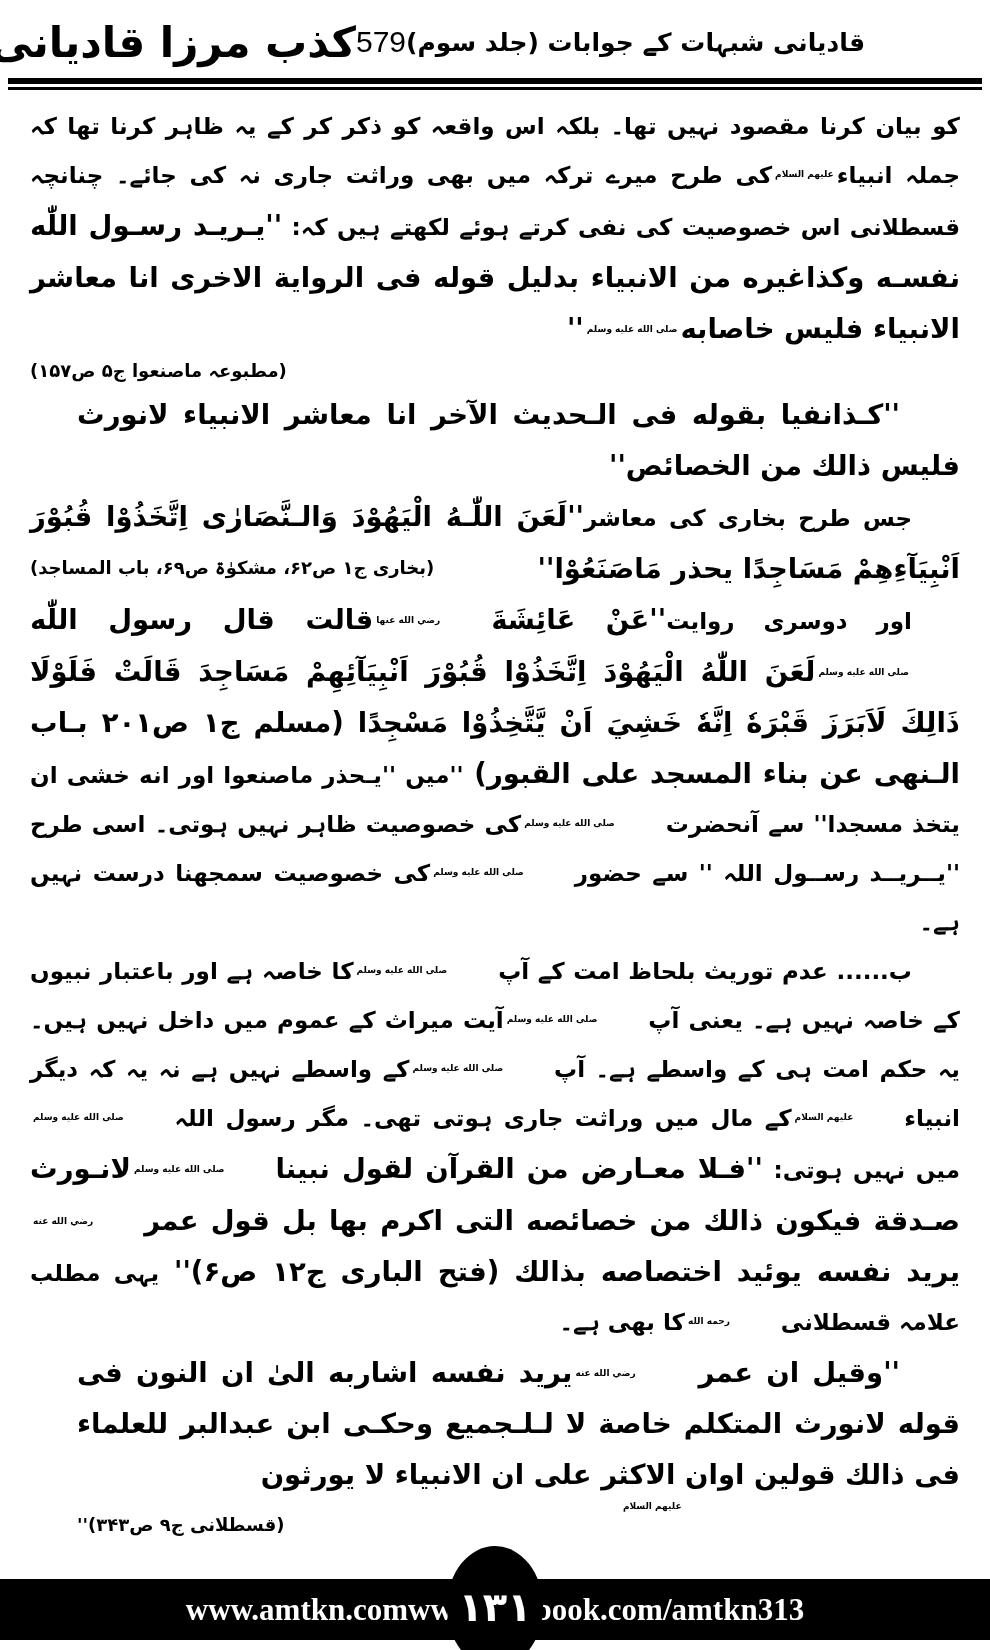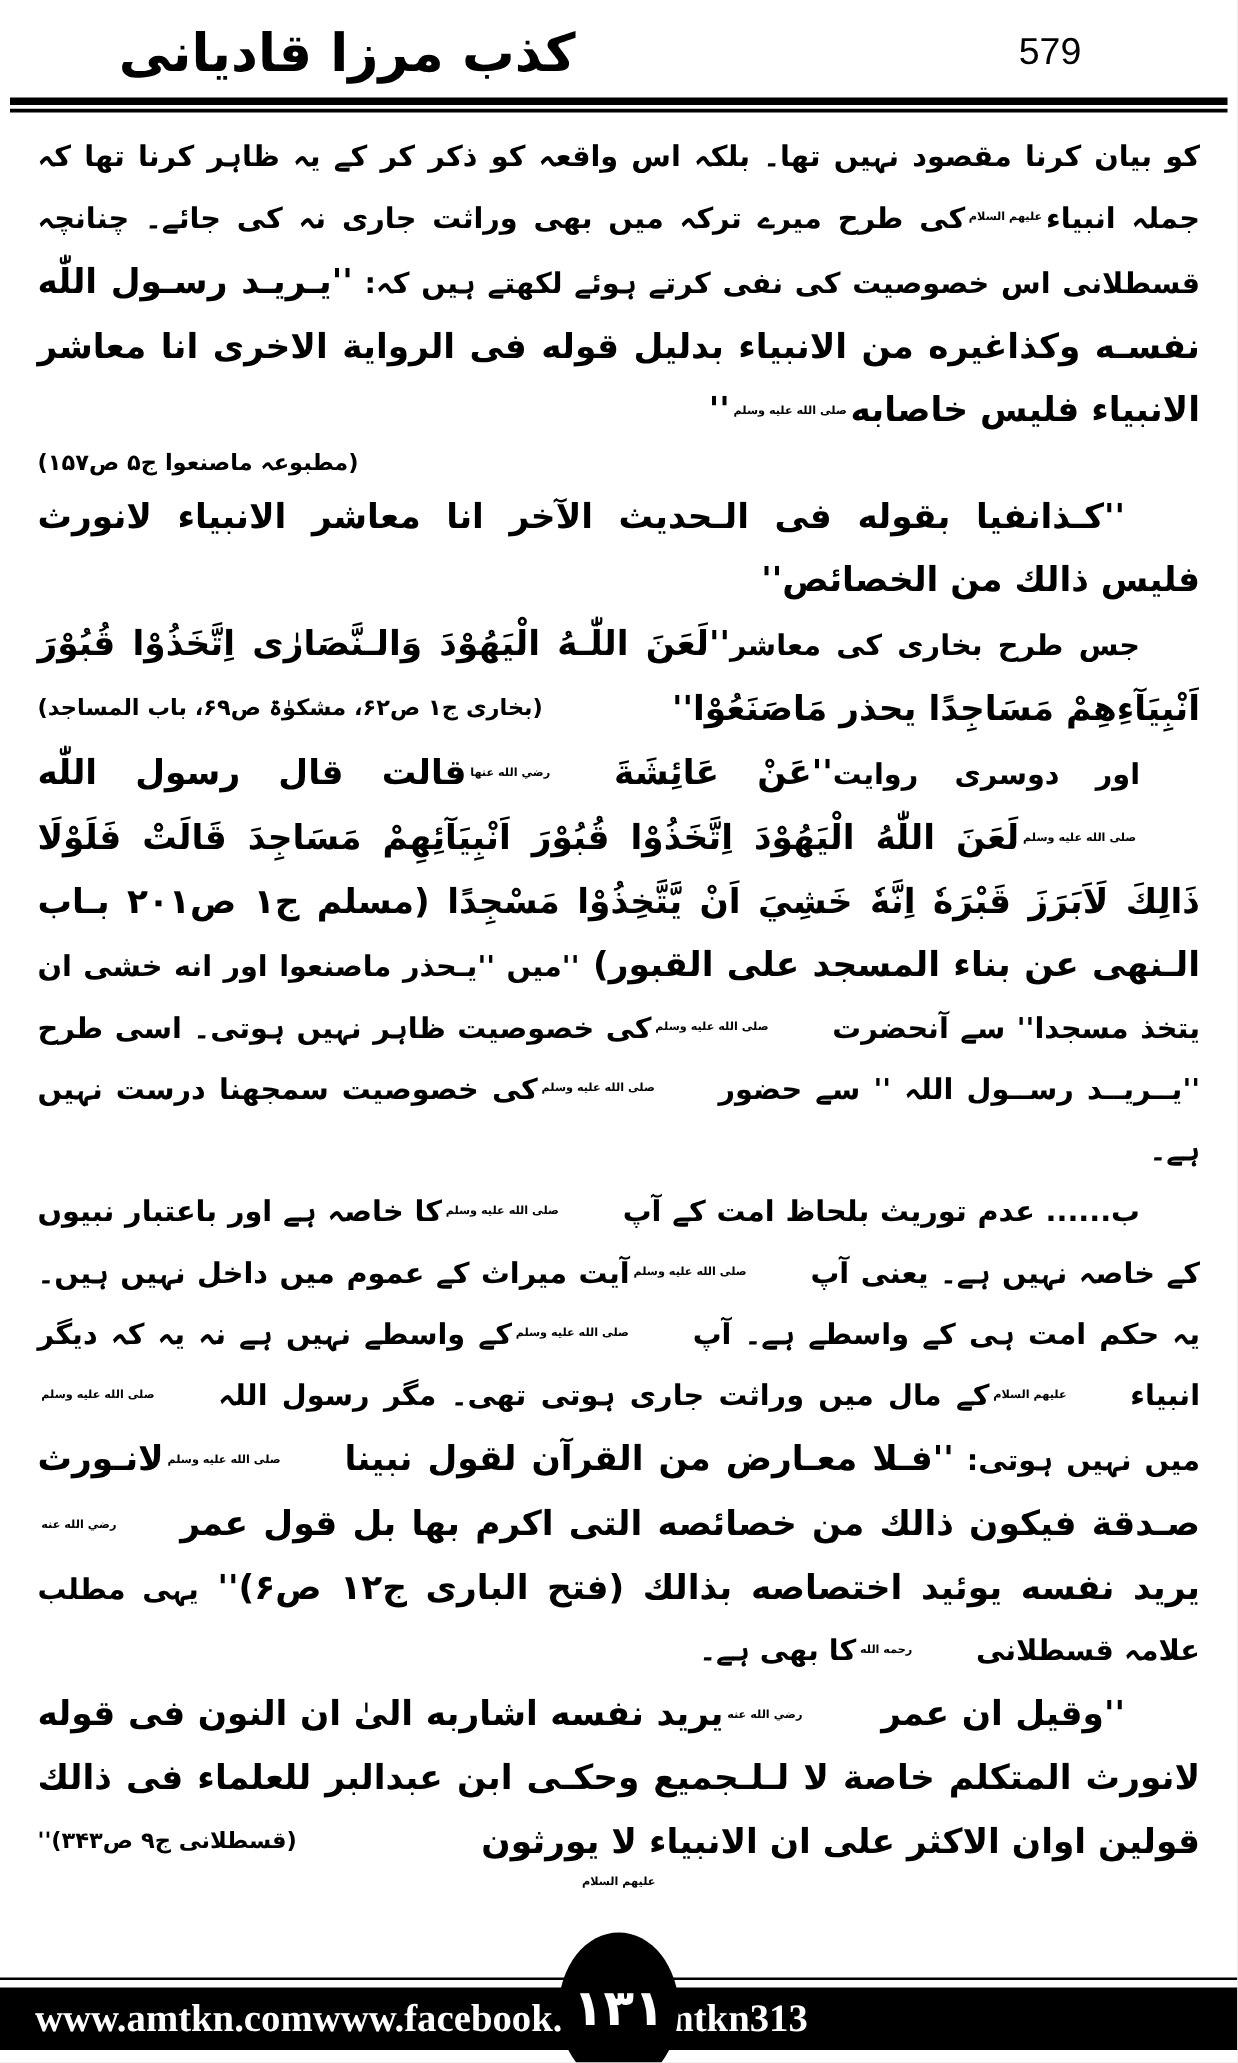--- a/index.html
+++ b/index.html
@@ -29,54 +29,55 @@
     height:3px;
   }
   
   .body-text{
     direction:rtl;
     padding:12px 30px 0 30px;
     text-align:justify;
   }
   .para{margin:0;text-align:justify;}
   .para.indent{text-indent:48px;}
-  .para.arabic-para{text-indent:60px;}
+  .para.arabic-para{text-indent:60px;margin-left:47px;}
   .para.center{text-align:center;}
   .para.refline{text-align:left;line-height:34px;}
   .u{font-weight:bold;font-size:23px;line-height:49px;}
   .a{font-weight:bold;font-size:27.5px;line-height:51px;}
   .hon{font-size:9px;font-weight:bold;line-height:0;vertical-align:6px;margin:0 3px;display:inline-block;}
   .ref{float:left;font-weight:bold;font-size:18px;line-height:49px;}
   .r{font-weight:bold;font-size:18px;}
   
   .footer{position:absolute;left:0;right:0;bottom:0;height:96px;}
   .footer-rule{position:absolute;left:0;right:0;bottom:66px;border-top:2px solid #000;}
   .footer-bar{
-    position:absolute;left:0;right:0;bottom:10px;height:50px;
+    position:absolute;left:0;right:0;bottom:10px;height:61px;
     background:#000;color:#fff;
-    display:flex;align-items:center;justify-content:flex-start;
+    display:flex;align-items:center;justify-content:center;
     direction:ltr;
-    padding:0 28px;
+    padding:0 51px;
     font-family:"Liberation Serif",serif;
     font-weight:bold;font-size:31px;
   }
   .page-oval{
     position:absolute;left:50%;bottom:-18px;transform:translateX(-50%);
     width:96px;height:122px;background:#000;border-radius:50%;
     display:flex;align-items:center;justify-content:center;
     color:#fff;font-size:40px;font-weight:bold;
     font-family:"DejaVu Sans",sans-serif;
   }
 </style>
 </head>
 <body>
 
 <div class="page">
 
   <div class="header">
+    <div class="series-title">قادیانی شبہات کے جوابات (جلد سوم)</div>
     <div class="page-number">579</div>
     <div class="book-title">کذب مرزا قادیانی</div>
   </div>
 
   <div class="header-rule"></div>
 
   <div class="body-text" id="body-text">
       <p class="para"><span class="u">کو بیان کرنا مقصود نہیں تھا۔ بلکہ اس واقعہ کو ذکر کر کے یہ ظاہر کرنا تھا کہ جملہ انبیاء</span><span class="hon">عليهم السلام</span><span class="u">کی طرح میرے ترکہ میں بھی وراثت جاری نہ کی جائے۔ چنانچہ قسطلانی اس خصوصیت کی نفی کرتے ہوئے لکھتے ہیں کہ: </span><span class="a">''یـریـد رسـول اللّٰه نفسـه وكذاغيره من الانبياء بدليل قوله فى الرواية الاخرى انا معاشر الانبياء فليس خاصابه</span><span class="hon">صلى الله عليه وسلم</span><span class="a">''</span></p>
       <p class="para refline"><span class="r">(مطبوعہ ماصنعوا ج۵ ص۱۵۷)</span></p>
       <p class="para arabic-para"><span class="a">''كـذانفيا بقوله فى الـحديث الآخر انا معاشر الانبياء لانورث فليس ذالك من الخصائص''</span></p>

